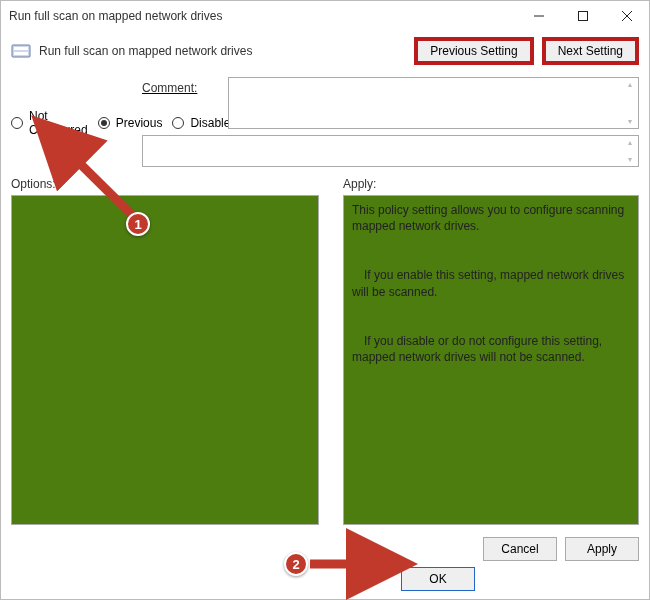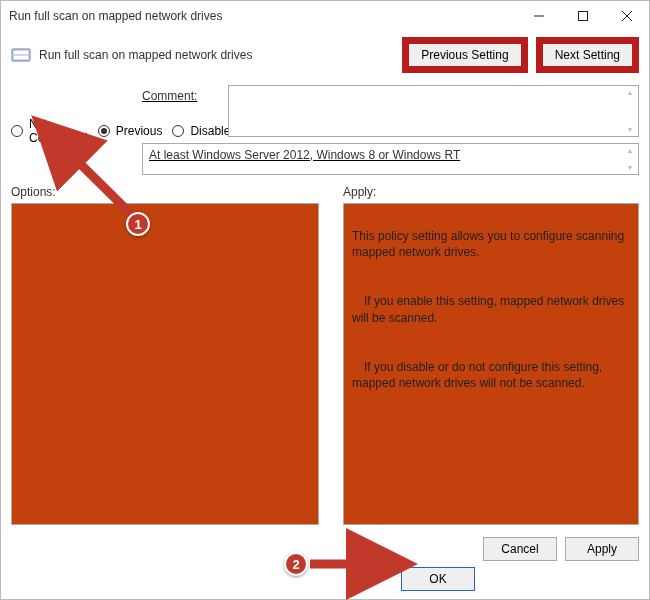--- a/index.html
+++ b/index.html
@@ -10,42 +10,42 @@
     .titlebar { display: flex; align-items: center; height: 30px; padding: 0 0 0 8px; }
     .titlebar .title { flex: 1; color: #333; }
     .titlebar .winbtns { display: flex; }
     .titlebar .winbtn { width: 44px; height: 30px; display: flex; align-items: center; justify-content: center; color: #222; cursor: pointer; }
     .titlebar .winbtn svg { width: 10px; height: 10px; }
 
     
     .headerstrip { display: flex; align-items: center; padding: 6px 10px 10px 10px; gap: 8px; }
     .headerstrip .policyicon { width: 20px; height: 20px; flex-shrink: 0; }
     .headerstrip .policyname { flex: 1; color: #333; }
-    .headerstrip button { height: 36px; padding: 0 12px; background: #efefef; border: 7px solid #b91c1c; cursor: pointer; }
+    .headerstrip button { height: 28px; padding: 0 12px; background: #efefef; border: 4px solid #b91c1c; cursor: pointer; }
 
     
     .configrow { display: flex; padding: 2px 10px 4px 10px; gap: 6px; }
     .radios { width: 125px; padding-top: 2px; display: flex; flex-direction: row; gap: 10px; }
     .radio { display: flex; align-items: center; gap: 6px; cursor: pointer; }
     .radio .outer { width: 12px; height: 12px; border: 1px solid #333; border-radius: 50%; display: flex; align-items: center; justify-content: center; flex-shrink: 0; }
     .radio .dot { width: 6px; height: 6px; background: #333; border-radius: 50%; }
     .fields { flex: 1; display: flex; flex-direction: column; gap: 6px; text-decoration: underline; }
     .fieldrow { display: flex; gap: 8px; }
     .fieldrow .lab { width: 78px; text-align: left; padding-top: 4px; color: #333; }
     .fieldrow .box { flex: 1; border: 1px solid #aaa; min-height: 52px; background: #fff; padding: 4px 6px; position: relative; }
     .fieldrow .supported { min-height: 32px; font-size: 12px; color: #333; display: flex; align-items: flex-start; }
     .fieldrow .vscroll { position: absolute; right: 2px; top: 2px; bottom: 2px; width: 12px; display: flex; flex-direction: column; justify-content: space-between; }
     .fieldrow .vscroll .arr { color: #bbb; font-size: 8px; text-align: center; }
 
     
     .split { flex: 1; display: flex; gap: 24px; padding: 6px 10px 4px 10px; }
     .panel { flex: 1; display: flex; flex-direction: column; }
     .panel.opt { flex: 0 0 308px; }
     .panel .lab { height: 18px; color: #333; }
-    .panel .body { flex: 1; border: 1px solid #aaa; background: #c2410c; padding: 24px 8px; overflow: hidden; }
+    .panel .body { flex: 1; border: 1px solid #aaa; background: #4d7c0f; padding: 6px 8px; overflow: hidden; }
     .helpbody p { margin-bottom: 10px; color: #222; line-height: 1.35; }
     .helpbody p.indent { text-indent: 12px; margin-top: 33px; }
 
     
     .footer { display: flex; justify-content: flex-end; gap: 8px; padding: 8px 10px; }
     .footer button { height: 24px; width: 74px; background: #efefef; border: 1px solid #aaa; cursor: pointer; }
     .footer button.primary { border: 1.5px solid #1e66c8; margin-top: 30px; }
 
     
     .annot { position: absolute; pointer-events: none; inset: 0; }
@@ -114,21 +114,20 @@
         <div class="box">
           <span></span>
           <div class="vscroll">
               <span class="arr">▴</span>
               <span class="arr">▾</span>
             </div>
         </div>
       </div>
       <div class="fieldrow">
         <div class="box supported">
-          <span>At least Windows Server 2012, Windows 8 or Windows RT</span>
           <div class="vscroll">
               <span class="arr">▴</span>
               <span class="arr">▾</span>
             </div>
         </div>
       </div>
     </div>
   </div>
 
   <div class="split">

